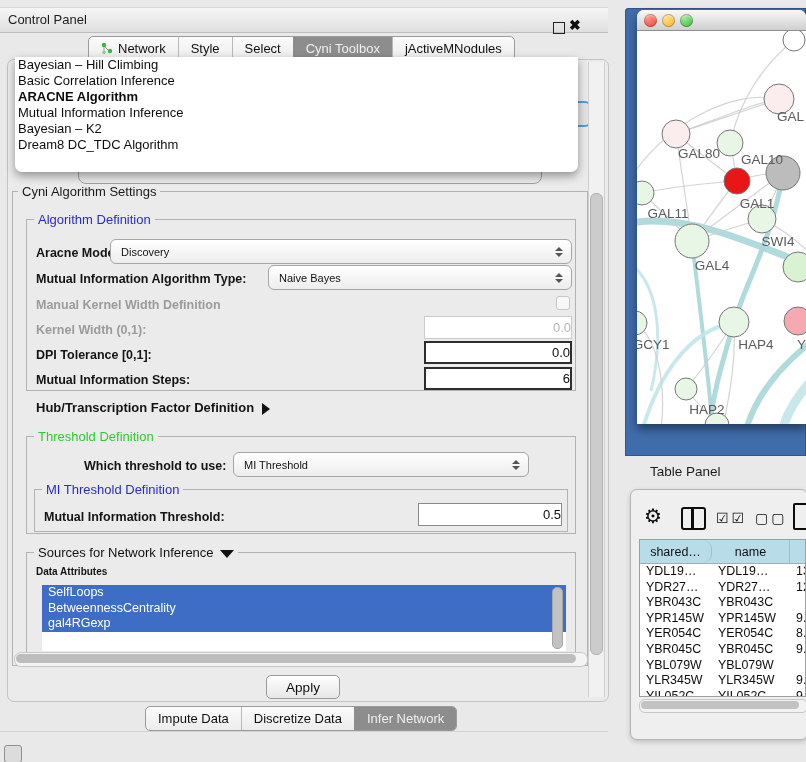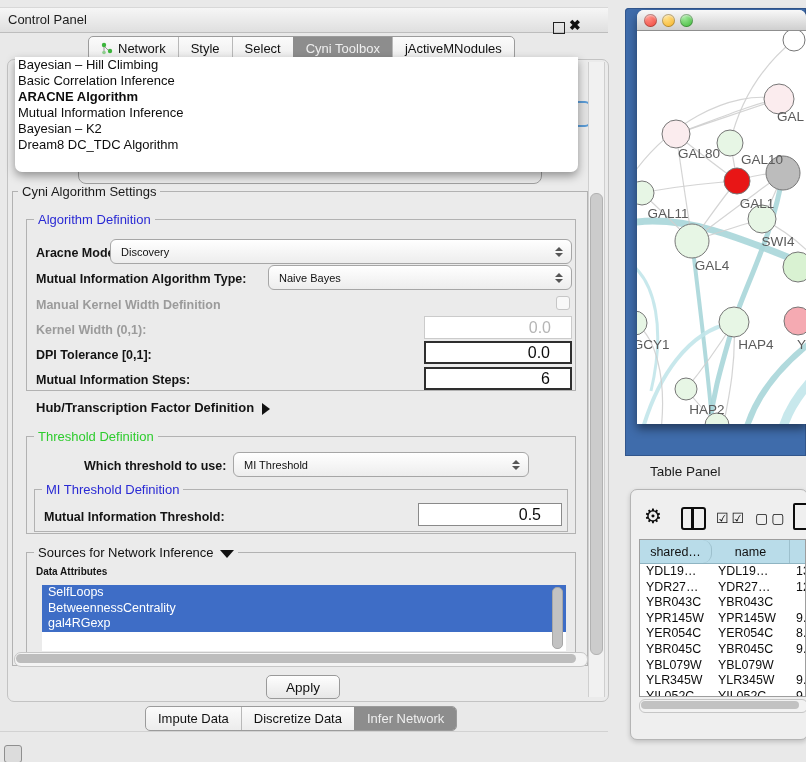--- a/index.html
+++ b/index.html
@@ -51,22 +51,22 @@
   .lbl.dis{color:#9b9b9b}
   .blue{color:#2a2ad4}.green{color:#2ecc2e}
 
   .combo{border:1px solid #a6a6a6;border-radius:6px;background:linear-gradient(#ffffff,#ededed);
     font-size:11px;color:#111;display:flex;align-items:center;padding-left:10px;box-sizing:border-box}
   .combo .spin{position:absolute;right:8px;top:50%;transform:translateY(-50%);display:flex;flex-direction:column;gap:2px}
   .combo .spin i{display:block;width:0;height:0;border-left:4px solid transparent;border-right:4px solid transparent}
   .combo .up{border-bottom:4px solid #555}
   .combo .dn{border-top:4px solid #555}
 
-  .field{background:#fff;font-size:16px;display:flex;align-items:center;justify-content:flex-end;
-    padding-right:20px;box-sizing:border-box}
+  .field{background:#fff;font-size:13px;display:flex;align-items:center;justify-content:flex-end;
+    padding-right:0;box-sizing:border-box}
   .field.lite{border:1px solid #cbcbcb;color:#b5b5b5}
   .field.dark{border:2px solid #2e2e2e;color:#0c0c0c}
   .field.mid{border:1.5px solid #8a8a8a;color:#0c0c0c}
 
   .tri-right{display:inline-block;width:0;height:0;border-top:6px solid transparent;border-bottom:6px solid transparent;border-left:8px solid #111;vertical-align:middle;margin-left:8px}
   .tri-down{display:inline-block;width:0;height:0;border-left:7px solid transparent;border-right:7px solid transparent;border-top:8px solid #111;vertical-align:middle;margin-left:6px}
 
   #checkbox-mkw{left:556px;top:296px;width:12px;height:12px;border:1.5px solid #c6c6c6;border-radius:3px;background:#f8f8f8}
 
   #attr-list{left:42px;top:585px;width:524px;height:66px;background:#fff;overflow:hidden}

